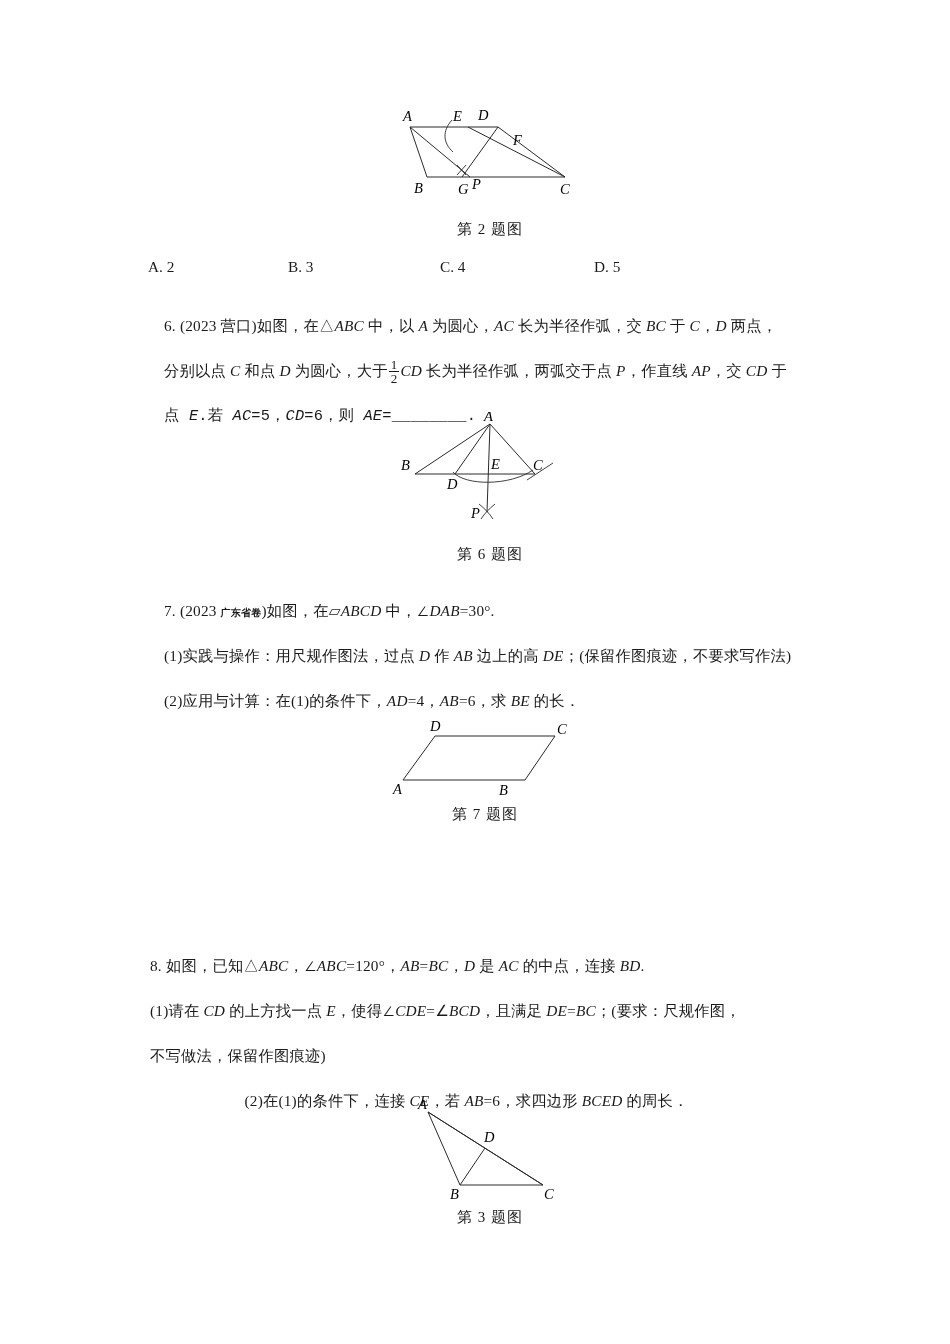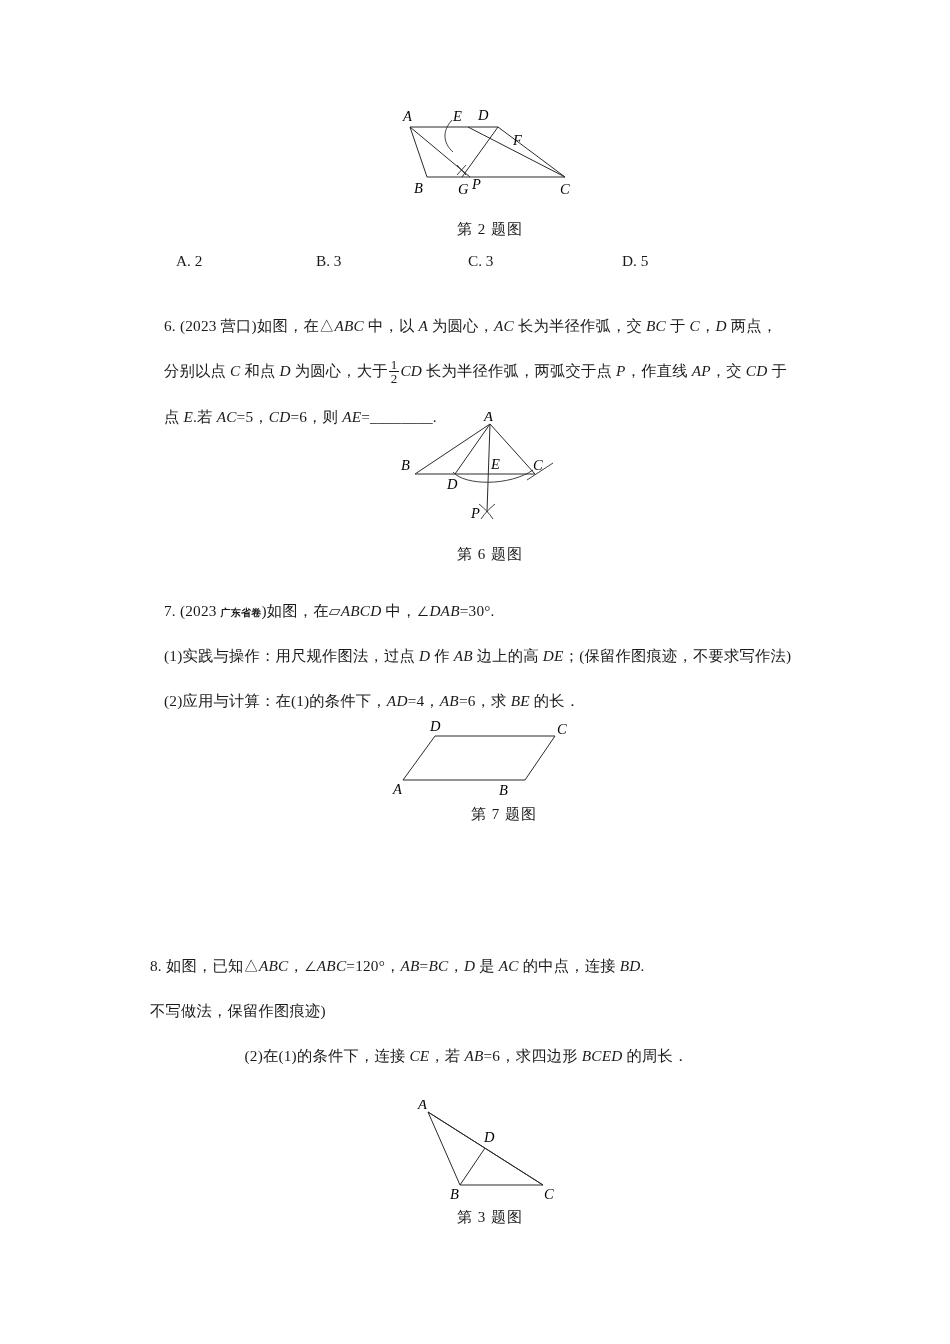--- a/index.html
+++ b/index.html
@@ -84,35 +84,35 @@
       <text class="lbl" x="133" y="40">F</text>
       <text class="lbl" x="34" y="88">B</text>
       <text class="lbl" x="78" y="89">G</text>
       <text class="lbl" x="92" y="84">P</text>
       <text class="lbl" x="180" y="89">C</text>
     </svg>
   </div>
 
   <div class="fig-caption" style="position:absolute; left:380px; top:220px; width:220px;">第 2 题图</div>
 
-  <div class="choices" style="position:absolute; left:148px; top:252px; width:660px;margin-left:28px;">
+  <div class="choices" style="position:absolute; left:148px; top:258px; width:660px;">
     <span style="width:140px;">A. 2</span>
     <span style="width:152px;">B. 3</span>
-    <span style="width:154px;">C. 3</span>
+    <span style="width:154px;">C. 4</span>
     <span>D. 5</span>
   </div>
 
   <div style="position:absolute; left:148px; top:295px; width:665px;">
     <p class="para">
       <span>6. (2023 营口)如图，在△</span><span class="it">ABC</span><span> 中，以 </span><span class="it">A</span><span> 为圆心，</span><span class="it">AC</span><span> 长为半径作弧，交 </span><span class="it">BC</span><span> 于 </span><span class="it">C</span><span>，</span><span class="it">D</span><span> 两点，</span>
     </p>
     <p class="para" style="margin-top:9px;">
       <span>分别以点 </span><span class="it">C</span><span> 和点 </span><span class="it">D</span><span> 为圆心，大于</span><span class="frac"><span class="num">1</span><span class="den">2</span></span><span class="it">CD</span><span> 长为半径作弧，两弧交于点 </span><span class="it">P</span><span>，作直线 </span><span class="it">AP</span><span>，交 </span><span class="it">CD</span><span> 于</span>
     </p>
-    <p class="para" style="margin-top:9px;">
+    <p class="para" style="margin-top:9px;font-family:Liberation Mono, monospace;">
       <span>点 </span><span class="it">E</span><span>.若 </span><span class="it">AC</span><span>=5，</span><span class="it">CD</span><span>=6，则 </span><span class="it">AE</span><span>=</span><span>________</span><span>.</span>
     </p>
   </div>
 
   <div class="figwrap" style="position:absolute; left:385px; top:412px; width:210px; height:120px;">
     <svg width="210" height="120" viewBox="0 0 210 120">
       <g fill="none" stroke="#2a2a2a" stroke-width="1">
 
         <path d="M30,62 L105,12 L150,62 Z"></path>
 
@@ -156,25 +156,28 @@
 
         <path d="M60,18 L180,18 L150,62 L28,62 Z"></path>
       </g>
       <text class="lbl" x="55" y="13">D</text>
       <text class="lbl" x="182" y="16">C</text>
       <text class="lbl" x="18" y="76">A</text>
       <text class="lbl" x="124" y="77">B</text>
     </svg>
   </div>
 
-  <div class="fig-caption" style="position:absolute; left:394px; top:805px; width:220px;font-family:Liberation Serif, serif;">第 7 题图</div>
+  <div class="fig-caption" style="position:absolute; left:375px; top:805px; width:220px;font-family:Liberation Serif, serif;">第 7 题图</div>
 
   <div style="position:absolute; left:134px; top:935px; width:665px;">
     <p class="para">
       <span>8. 如图，已知△</span><span class="it">ABC</span><span>，∠</span><span class="it">ABC</span><span>=120°，</span><span class="it">AB</span><span>=</span><span class="it">BC</span><span>，</span><span class="it">D</span><span> 是 </span><span class="it">AC</span><span> 的中点，连接 </span><span class="it">BD</span><span>.</span>
+    </p>
+    <p class="para" style="margin-top:9px;">
+      <span>(1)请在 </span><span class="it">CD</span><span> 的上方找一点 </span><span class="it">E</span><span>，使得∠</span><span class="it">CDE</span><span>=∠</span><span class="it">BCD</span><span>，且满足 </span><span class="it">DE</span><span>=</span><span class="it">BC</span><span>；(要求：尺规作图，</span>
     </p>
     <p class="para" style="margin-top:9px;">不写做法，保留作图痕迹)</p>
     <p class="para" style="margin-top:9px;text-align:center;">
       <span>(2)在(1)的条件下，连接 </span><span class="it">CE</span><span>，若 </span><span class="it">AB</span><span>=6，求四边形 </span><span class="it">BCED</span><span> 的周长．</span>
     </p>
   </div>
 
   <div class="figwrap" style="position:absolute; left:398px; top:1100px; width:180px; height:100px;">
     <svg width="180" height="100" viewBox="0 0 180 100">
       <g fill="none" stroke="#2a2a2a" stroke-width="1">

